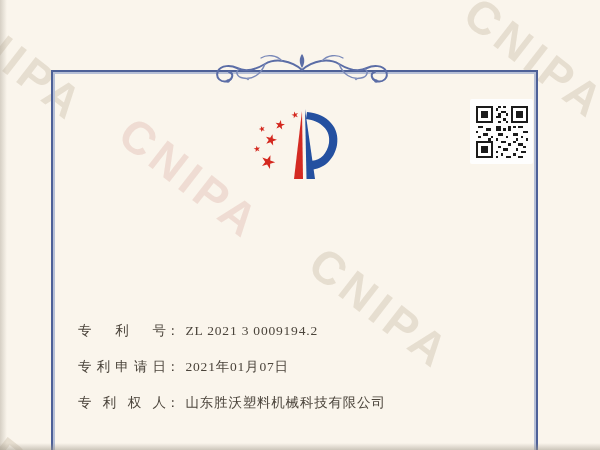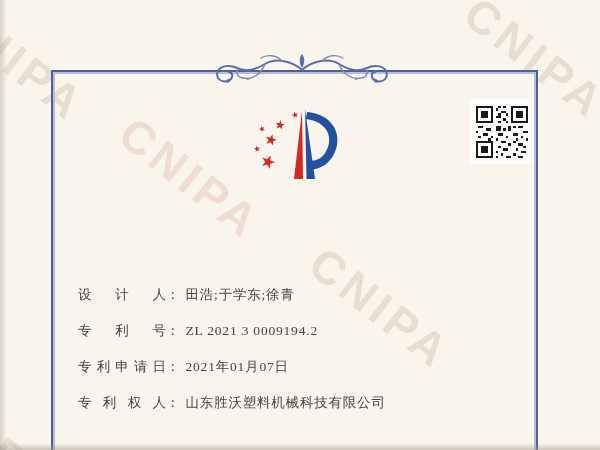--- a/index.html
+++ b/index.html
@@ -209,23 +209,20 @@
           <rect x="19" y="16" width="1" height="1"></rect>
           <rect x="16" y="17" width="1" height="1"></rect>
           <rect x="18" y="18" width="2" height="1"></rect>
         <rect x="15" y="19" width="1" height="1"></rect>
           <rect x="17" y="20" width="2" height="1"></rect>
       </g>
     </svg>
   </div>
 
 
-  <div class="field r2">
-    <span class="flabel">设计人</span><span class="fcolon">：</span><span class="fvalue">田浩;于学东;徐青</span>
-  </div>
   <div class="field r3">
     <span class="flabel">专利号</span><span class="fcolon">：</span><span class="fvalue">ZL 2021 3 0009194.2</span>
   </div>
   <div class="field r4">
     <span class="flabel">专利申请日</span><span class="fcolon">：</span><span class="fvalue">2021年01月07日</span>
   </div>
   <div class="field r5">
     <span class="flabel">专利权人</span><span class="fcolon">：</span><span class="fvalue">山东胜沃塑料机械科技有限公司</span>
   </div>
 

